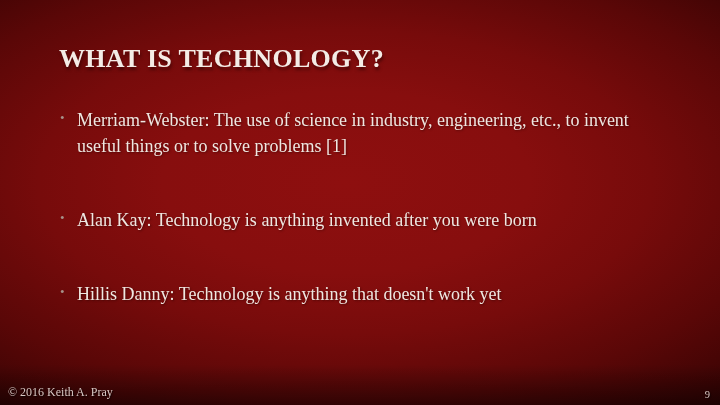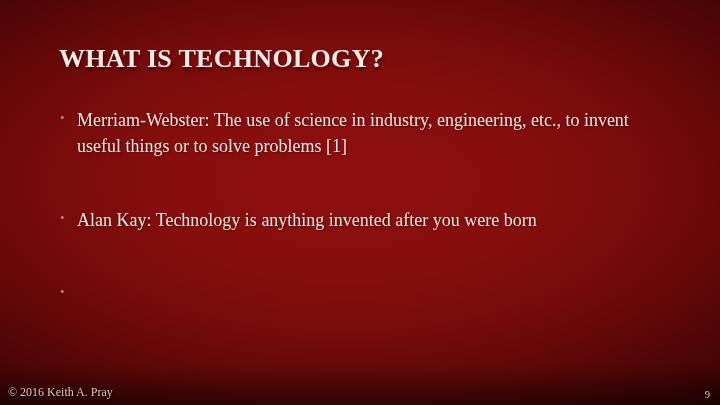--- a/index.html
+++ b/index.html
@@ -92,19 +92,20 @@
     <div class="bullet">
       <span class="bullet-marker">•</span>
       <span class="bullet-text">Merriam-Webster: The use of science in industry, engineering, etc., to invent useful things or to solve problems [1]</span>
     </div>
     <div class="bullet">
       <span class="bullet-marker">•</span>
       <span class="bullet-text">Alan Kay: Technology is anything invented after you were born</span>
     </div>
     <div class="bullet">
       <span class="bullet-marker">•</span>
+      <span class="bullet-text">Hillis Danny: Technology is anything that doesn't work yet</span>
     </div>
   </div>
 
   <div class="footer-copyright">© 2016 Keith A. Pray</div>
   <div class="footer-page-number">9</div>
 
 </div>
 
 </body></html>

